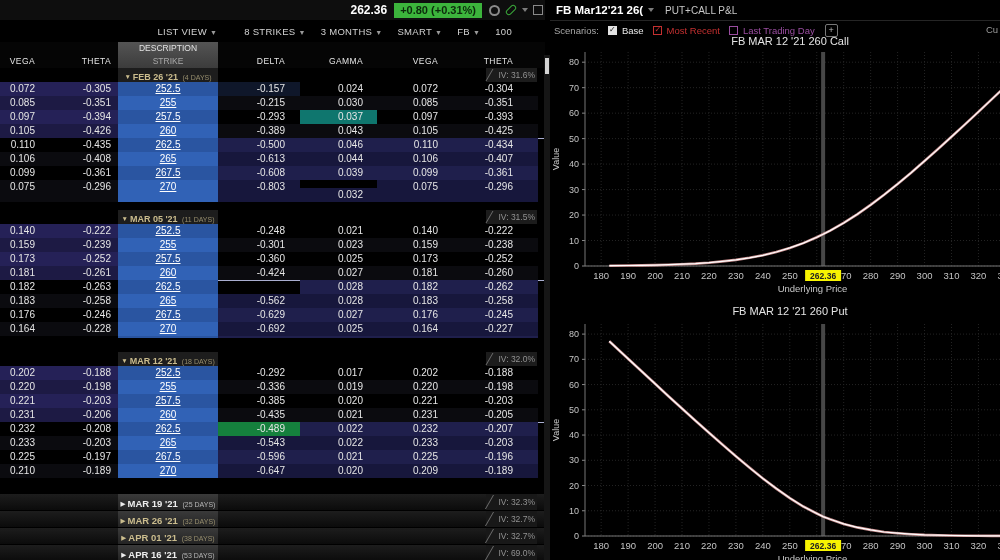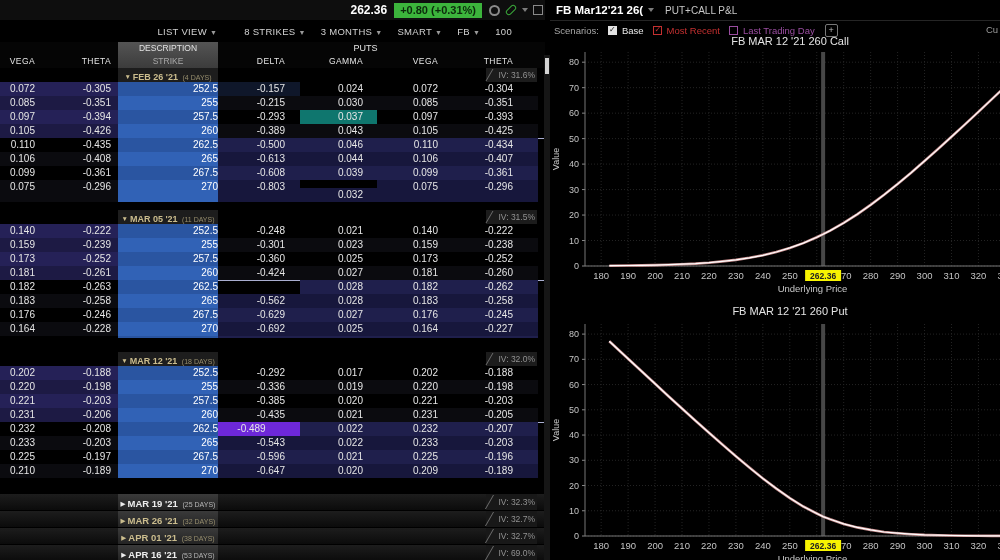--- a/index.html
+++ b/index.html
@@ -29,21 +29,21 @@
   .desc-line{font-size:8.5px;color:#e2e2e2;line-height:13px;}
   .strike-line{font-size:8.5px;color:#a9a9a9;line-height:12px;}
   .puts-label{position:absolute;left:218px;top:0;width:295px;height:13px;text-align:center;
               font-size:9px;color:#e6e6e6;line-height:13px;}
   .t-row{display:grid;grid-template-columns:47px 71px 100px 82px 77px 75px 86px;height:14px;line-height:14px;font-size:10px;}
   .header-row{position:absolute;left:0;top:13px;width:538px;height:13px;line-height:13px;}
   .hdr{color:#8f8f8f;font-size:8.5px;letter-spacing:.4px;}
   .c{text-align:right;color:#e6e6e6;}
   .c1{padding-right:12px;}.c2{padding-right:7px;}.c4{padding-right:15px;}
   .c5{padding-right:14px;}.c6{padding-right:14px;}.c7{padding-right:25px;}
-  .strike{text-align:right;color:#fff;}
+  .strike{text-align:center;color:#fff;text-decoration:underline;}
   #table-body{position:absolute;left:0;top:68px;width:545px;height:492px;overflow:hidden;background:#000;}
   .t-gap{height:16px;}
   .t-group-header{position:relative;height:14px;background:#000;}
   .group-label{position:absolute;left:118px;top:0;width:100px;height:14px;background:#1d1d1d;
                text-align:center;line-height:14px;white-space:nowrap;overflow:hidden;}
   .group-label .caret{font-size:6.5px;vertical-align:1px;margin-right:2px;}
   .group-label .gname{font-size:9px;font-weight:bold;}
   .group-label .gdays{font-size:7px;margin-left:2px;}
   .iv-badge{position:absolute;right:8px;top:0;height:14px;line-height:14px;font-size:8.5px;color:#929292;
             background:#1c1c1c;padding:0 2px 0 12px;}
@@ -98,21 +98,20 @@
   <div id="toolbar">
     <span class="tool-item" id="tool-listview"><span>LIST VIEW</span><span class="dd">▼</span></span>
     <span class="tool-item"><span>8 STRIKES</span><span class="dd">▼</span></span>
     <span class="tool-item"><span>3 MONTHS</span><span class="dd">▼</span></span>
     <span class="tool-item"><span>SMART</span><span class="dd">▼</span></span>
     <span class="tool-item"><span>FB</span><span class="dd">▼</span></span>
     <span class="tool-item">100</span>
   </div>
 
   <div id="table-header">
-    <div class="puts-label">PUTS</div>
     <div class="desc-box">
       <div class="desc-line">DESCRIPTION</div>
       <div class="strike-line">STRIKE</div>
     </div>
     <div class="t-row header-row">
       <span class="c c1 hdr">VEGA</span>
       <span class="c c2 hdr">THETA</span>
       <span></span>
       <span class="c c4 hdr">DELTA</span>
       <span class="c c5 hdr">GAMMA</span>
@@ -313,21 +312,21 @@
         <span class="strike" style="background: rgb(49, 98, 182);">260</span>
         <span class="c c4" style="background: rgb(11, 11, 15);">-0.435</span>
         <span class="c c5" style="background: rgb(11, 11, 15);">0.021</span>
         <span class="c c6" style="background: rgb(11, 11, 15);">0.231</span>
         <span class="c c7" style="background: rgb(11, 11, 15);">-0.205</span>
       </div>
       <div class="t-row atm">
         <span class="c c1" style="background: rgb(0, 0, 0);">0.232</span>
         <span class="c c2" style="background: rgb(0, 0, 0);">-0.208</span>
         <span class="strike" style="background: rgb(42, 85, 161);">262.5</span>
-        <span class="c c4" style="background: #6d28d9; text-align: center;">-0.489</span>
+        <span class="c c4" style="background: #15803d;">-0.489</span>
         <span class="c c5" style="background: rgb(31, 31, 76);">0.022</span>
         <span class="c c6" style="background: rgb(31, 31, 76);">0.232</span>
         <span class="c c7" style="background: rgb(31, 31, 76);">-0.207</span>
       </div>
       <div class="t-row">
         <span class="c c1" style="background: rgb(11, 11, 15);">0.233</span>
         <span class="c c2" style="background: rgb(11, 11, 15);">-0.203</span>
         <span class="strike" style="background: rgb(49, 98, 182);">265</span>
         <span class="c c4" style="background: rgb(23, 23, 60);">-0.543</span>
         <span class="c c5" style="background: rgb(23, 23, 60);">0.022</span>

